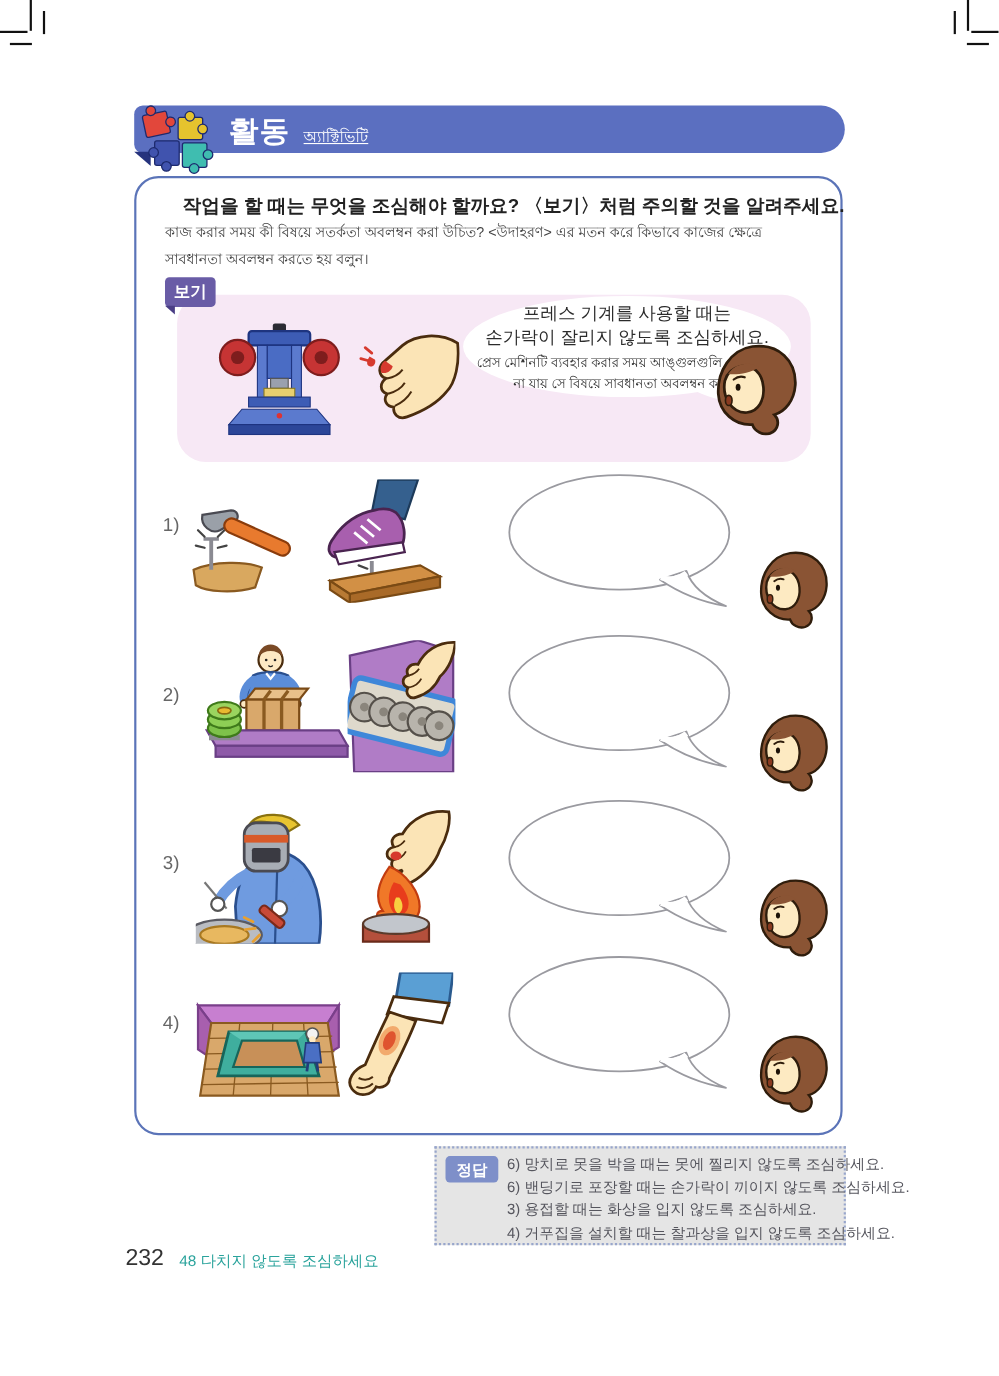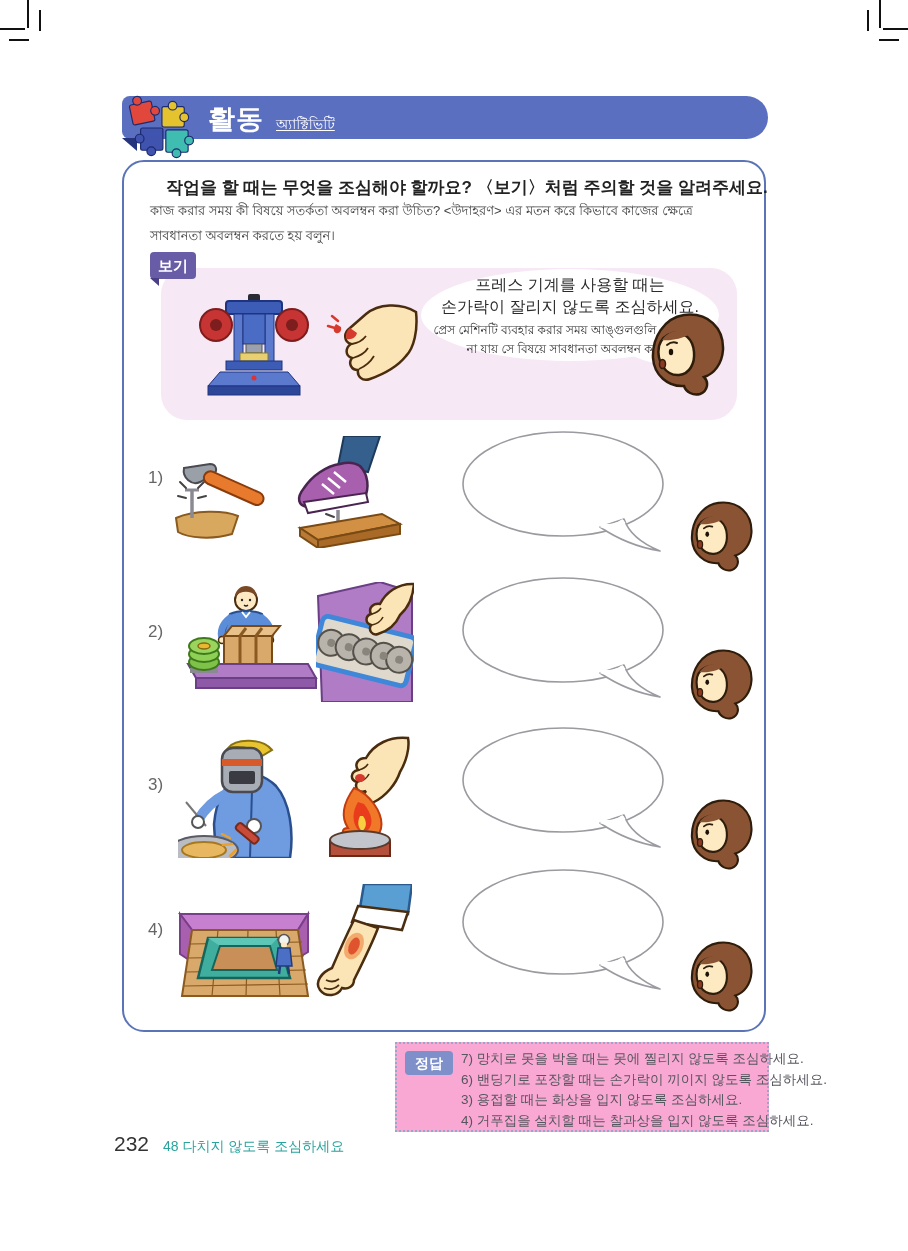--- a/index.html
+++ b/index.html
@@ -35,21 +35,21 @@
     background:#f7e8f5; border-radius:26px; z-index:1; }
 
   .ex-bubble { position:absolute; left:420px; top:268px; width:300px; height:100px; z-index:2; }
   .ex-bubble .line { position:absolute; width:100%; text-align:center; white-space:nowrap; }
   .ex-ko { font-size:16px; color:#2b2b2b; }
   .ex-bn { font-size:12px; color:#333; }
 
   .num-label { position:absolute; left:148px; font-size:17px; color:#666; }
 
   .answers-box { position:absolute; left:395px; top:1042px; width:374px; height:90px;
-    border:2px dotted #98a6cc; background:#f9a8d4; }
+    border:2px dotted #98a6cc; background:#e5e5e5; }
   .answers-badge { position:absolute; left:8px; top:7px; width:48px; height:24px;
     background:#7e8fc9; border-radius:4px; color:#fff; font-size:14px; font-weight:bold;
     text-align:center; line-height:24px; }
   .answers-lines { position:absolute; left:64px; top:5px; }
   .answers-lines div { font-size:13.5px; color:#56565e; line-height:20.5px; white-space:nowrap; }
 
   .page-num { position:absolute; left:114px; top:1132px; font-size:21px; font-weight:normal; color:#333; }
   .chapter { position:absolute; left:163px; top:1138px; font-size:14px; color:#2aa39c; white-space:nowrap; }
 
   svg { display:block; }
@@ -324,21 +324,21 @@
   <svg class="abs" style="left:460px;top:868px" width="212" height="122">
       <use href="#sym-bubble"></use>
     </svg>
   <svg class="abs" style="left:686px;top:940px" width="68" height="72">
       <use href="#sym-face"></use>
     </svg>
 
   <div class="answers-box">
     <div class="answers-badge">정답</div>
     <div class="answers-lines">
-      <div>7) 망치로 못을 박을 때는 못에 찔리지 않도록 조심하세요.</div>
+      <div>6) 망치로 못을 박을 때는 못에 찔리지 않도록 조심하세요.</div>
       <div>6) 밴딩기로 포장할 때는 손가락이 끼이지 않도록 조심하세요.</div>
       <div>3) 용접할 때는 화상을 입지 않도록 조심하세요.</div>
       <div>4) 거푸집을 설치할 때는 찰과상을 입지 않도록 조심하세요.</div>
     </div>
   </div>
 
   <div class="page-num">232</div>
   <div class="chapter">48 다치지 않도록 조심하세요</div>
 
 </div>

